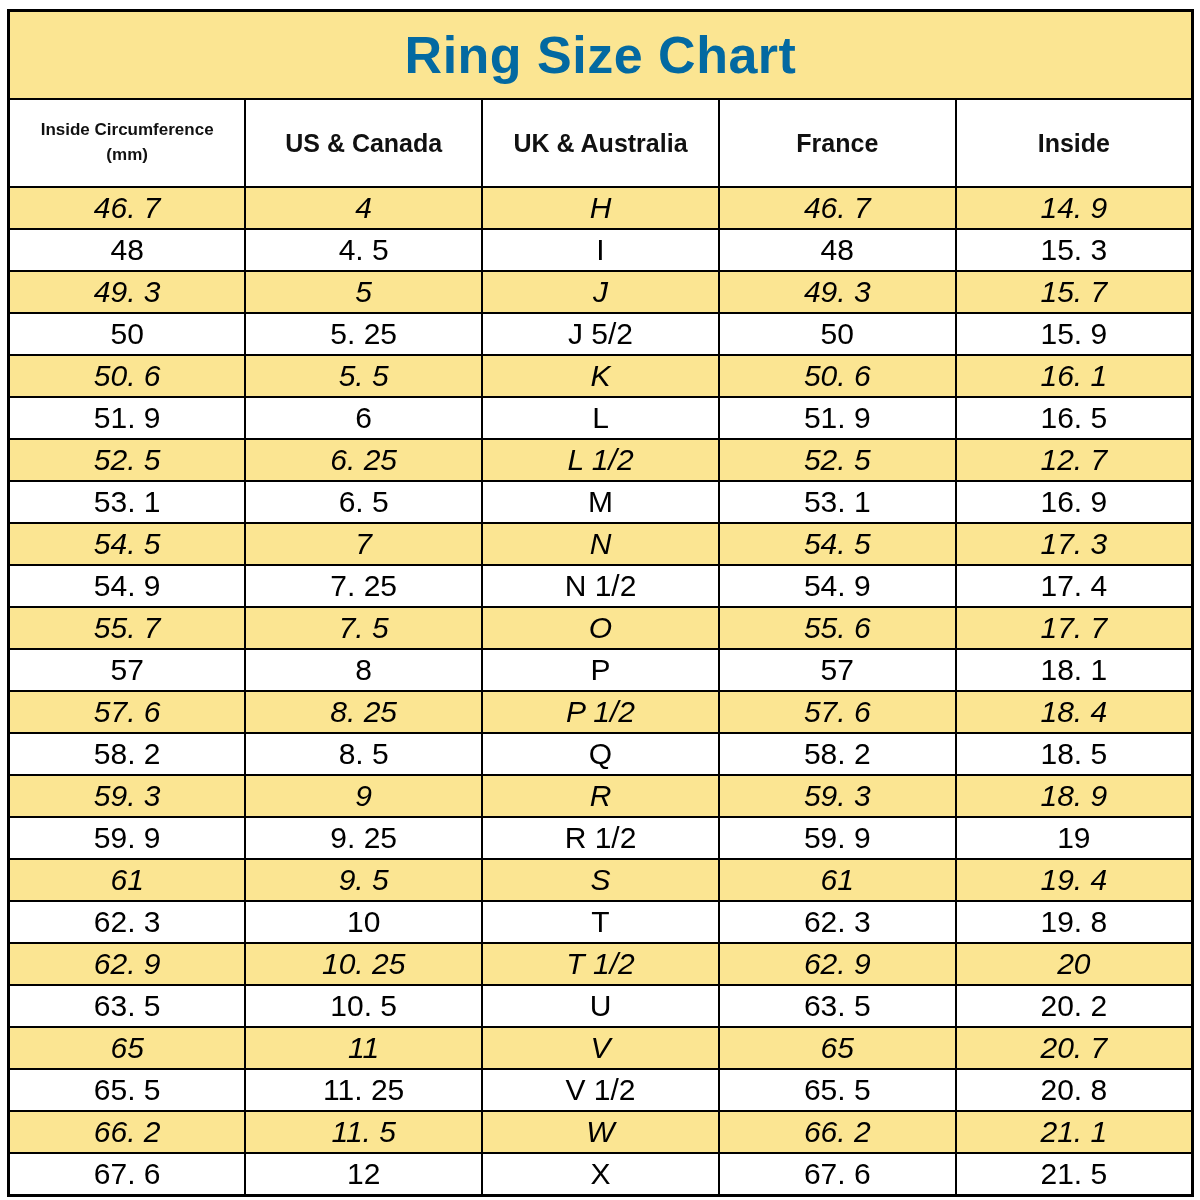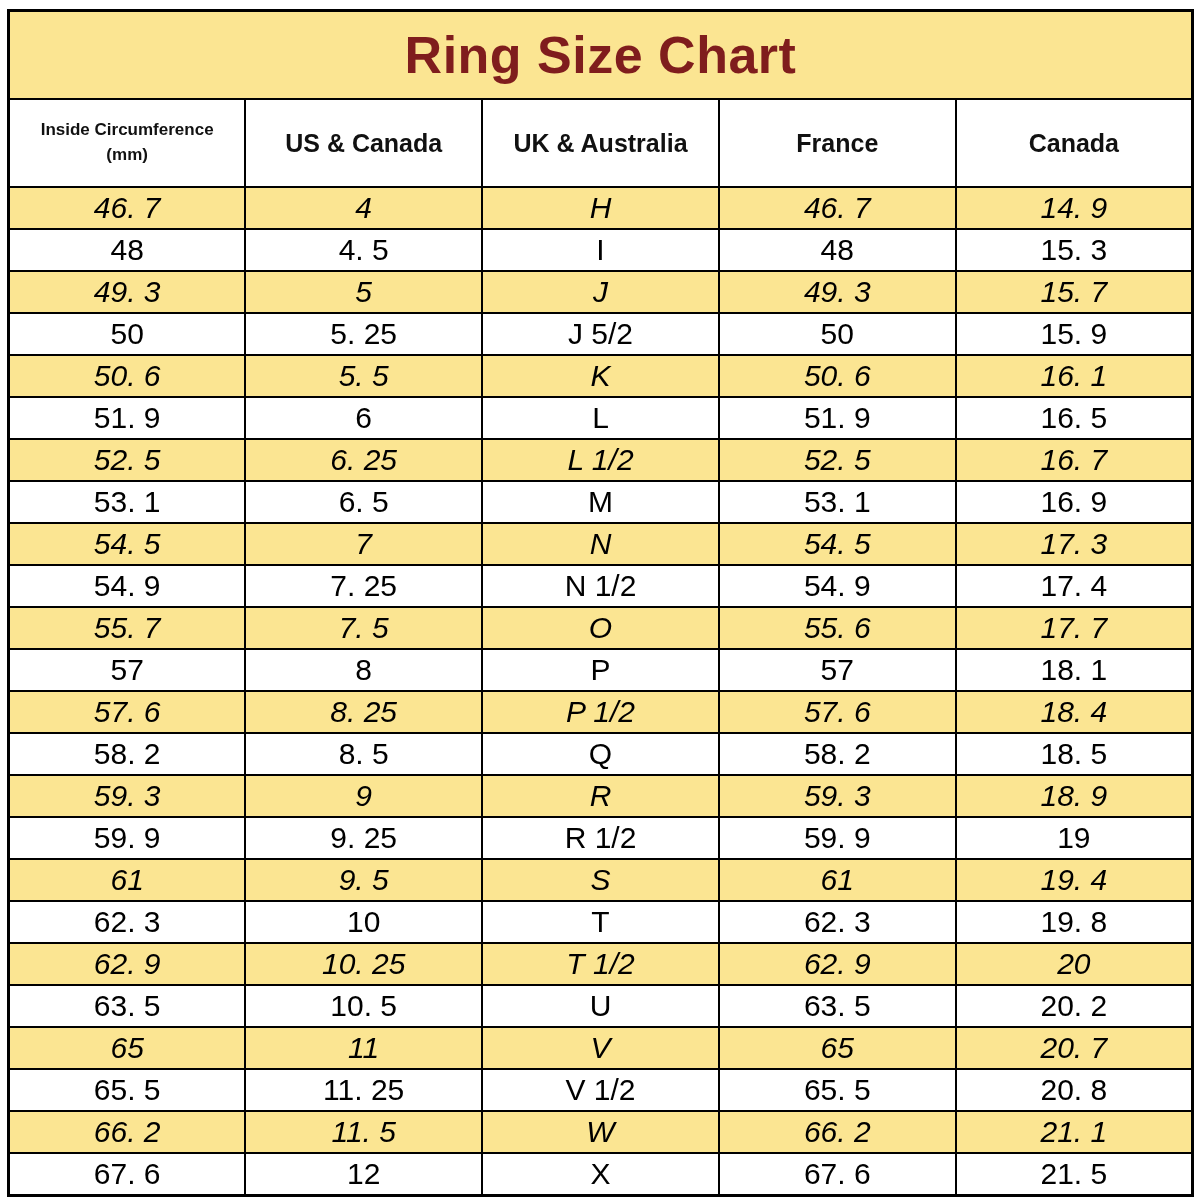--- a/index.html
+++ b/index.html
@@ -31,21 +31,21 @@
     padding: 0;
     overflow: hidden;
     white-space: nowrap;
   }
   col { width: 20%; }
   .title-cell {
     background: #FBE592;
     height: 86px;
     font-size: 52px;
     font-weight: 700;
-    color: #7f1d1d;
+    color: #0369a1;
     letter-spacing: 0.5px;
   }
   .header-row th {
     background: #ffffff;
     height: 86px;
     font-size: 25px;
     font-weight: 700;
     color: #111111;
   }
   .col-h0 {
@@ -85,21 +85,21 @@
         <th colspan="5" class="title-cell">Ring Size Chart</th>
       </tr>
       <tr class="header-row">
         <th class="col-h0">
           <div class="h-line1">Inside Circumference</div>
           <div class="h-line2">(mm)</div>
         </th>
         <th>US &amp; Canada</th>
         <th>UK &amp; Australia</th>
         <th>France</th>
-        <th>Canada</th>
+        <th>Inside</th>
       </tr>
     </thead>
     <tbody id="table-body">
         <tr class="stripe">
           <td>46. 7</td>
           <td>4</td>
           <td>H</td>
           <td>46. 7</td>
           <td>14. 9</td>
         </tr>
@@ -136,21 +136,21 @@
           <td>6</td>
           <td>L</td>
           <td>51. 9</td>
           <td>16. 5</td>
         </tr>
         <tr class="stripe">
           <td>52. 5</td>
           <td>6. 25</td>
           <td>L 1/2</td>
           <td>52. 5</td>
-          <td>16. 7</td>
+          <td>12. 7</td>
         </tr>
         <tr>
           <td>53. 1</td>
           <td>6. 5</td>
           <td>M</td>
           <td>53. 1</td>
           <td>16. 9</td>
         </tr>
         <tr class="stripe">
           <td>54. 5</td>

